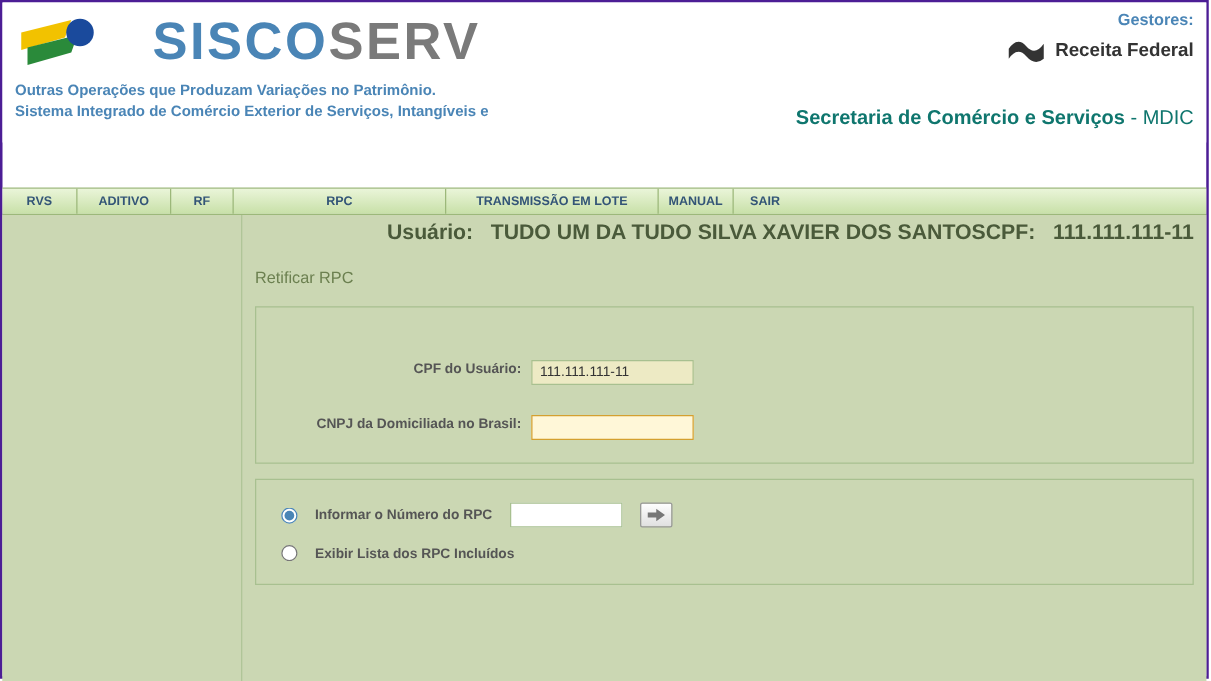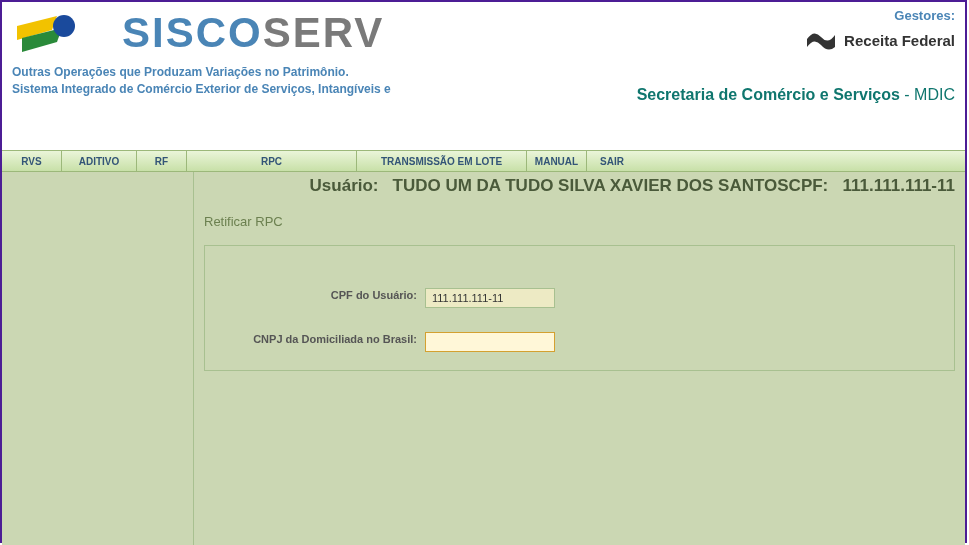--- a/index.html
+++ b/index.html
@@ -241,16 +241,34 @@
         <div class="form-row">
           <div class="form-label">CPF do Usuário:</div>
           <input class="text-input" readonly="" value="111.111.111-11" style="">
         </div>
         <div class="form-row">
           <div class="form-label">CNPJ da Domiciliada no Brasil:</div>
           <input class="text-input highlight" value="" style="">
         </div>
       </div>
 
+      <div class="fieldset">
+        <div class="radio-row">
+          <input type="radio" name="opt" checked="" style="">
+          <span class="radio-label">Informar o Número do RPC</span>
+          <input class="text-input white" style="width: 90px;" value="">
+          <button class="go-btn">
+            <span>
+              <svg width="14" height="10" viewBox="0 0 14 10">
+                <path d="M0,3 L7,3 L7,0 L14,5 L7,10 L7,7 L0,7 Z" fill="#777"></path>
+              </svg>
+            </span>
+          </button>
+        </div>
+        <div class="radio-row">
+          <input type="radio" name="opt" style="">
+          <span class="radio-label">Exibir Lista dos RPC Incluídos</span>
+        </div>
+      </div>
 
     </div>
   </div>
 </div>
 
 </body></html>

